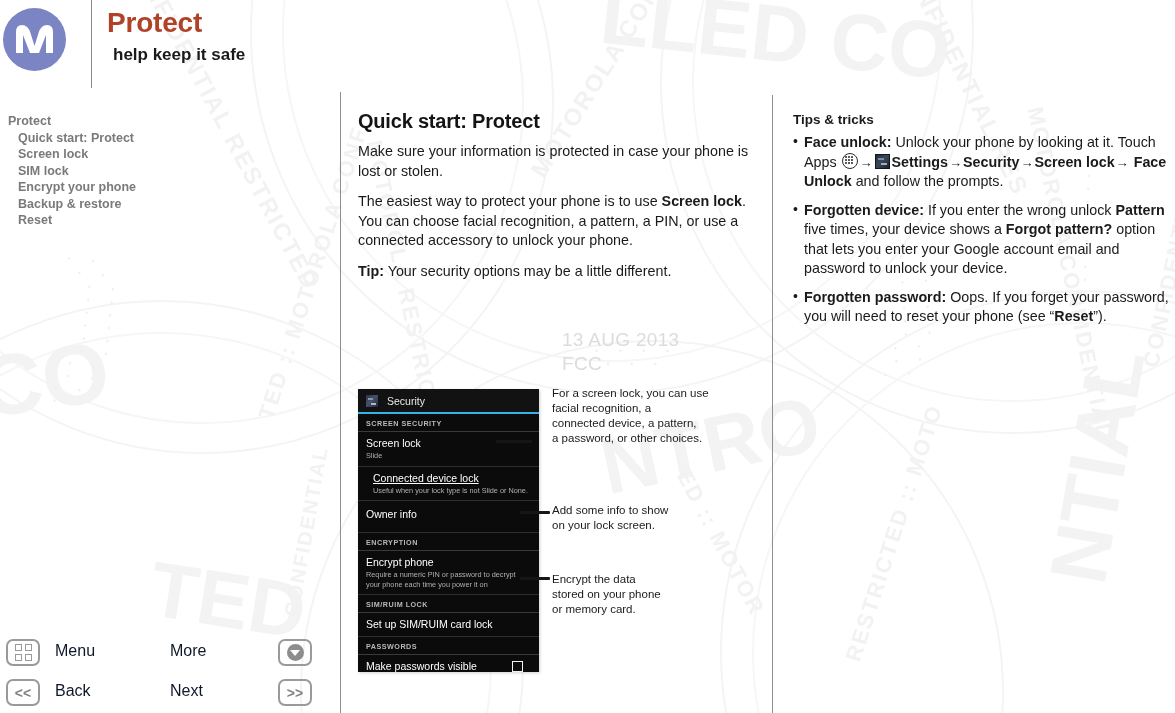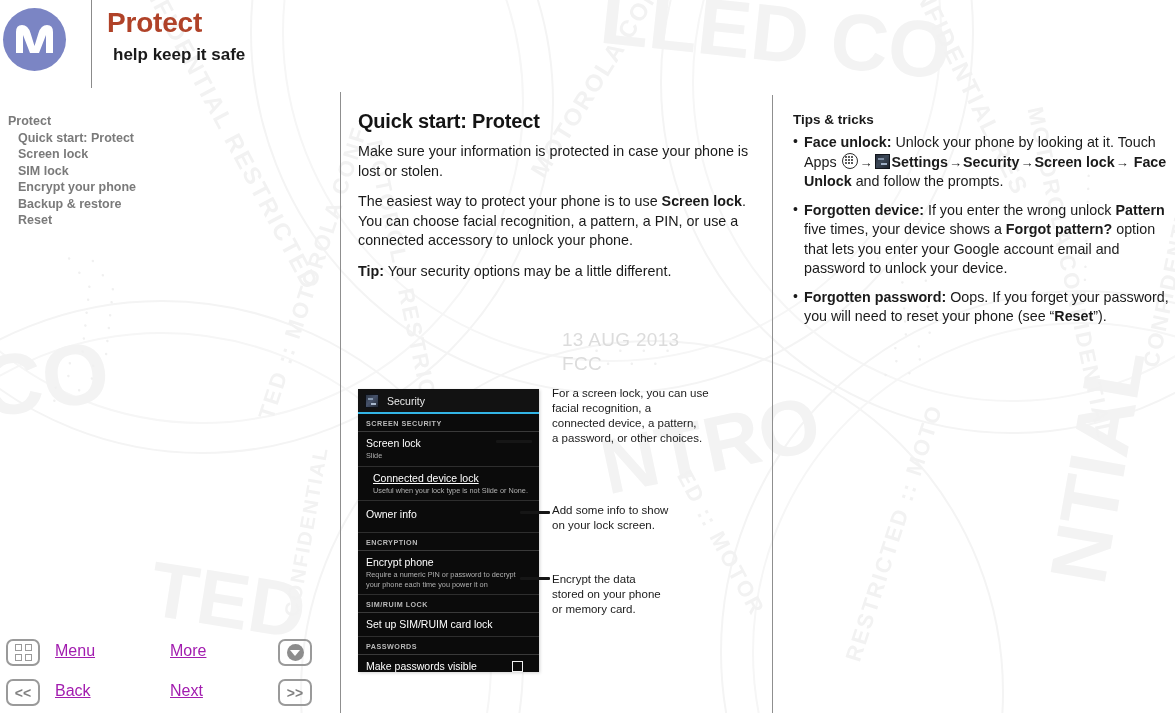--- a/index.html
+++ b/index.html
@@ -102,21 +102,21 @@
     position: absolute; width: 34px; height: 27px;
     border: 2px solid #9a9a9a; border-radius: 7px;
     box-sizing: border-box;
     display: flex; align-items: center; justify-content: center;
     color: #808080; font-weight: 700; font-size: 14px;
   }
   .nav-btn.lft { left: 6px; top: 0; }
   .nav-btn.rgt { left: 278px; top: 0; }
   .nav-label {
     position: absolute; top: 3px;
-    font-size: 16px; color: #a21caf; font-weight: 400; text-decoration: underline;
+    font-size: 16px; color: #0f172a; font-weight: 400;
   }
   .nav-label.lft { left: 55px; }
   .nav-label.rgt { left: 170px; width: 100px; text-align: left; }
   .menu-grid { display: grid; grid-template-columns: 7px 7px; grid-gap: 3px; }
   .menu-grid i { display: block; width: 7px; height: 7px; border: 1.6px solid #9a9a9a; box-sizing: border-box; }
   .more-circle {
     width: 17px; height: 17px; border-radius: 50%; background: #8d8d8d;
     display: flex; align-items: center; justify-content: center;
   }
   .more-circle em {

